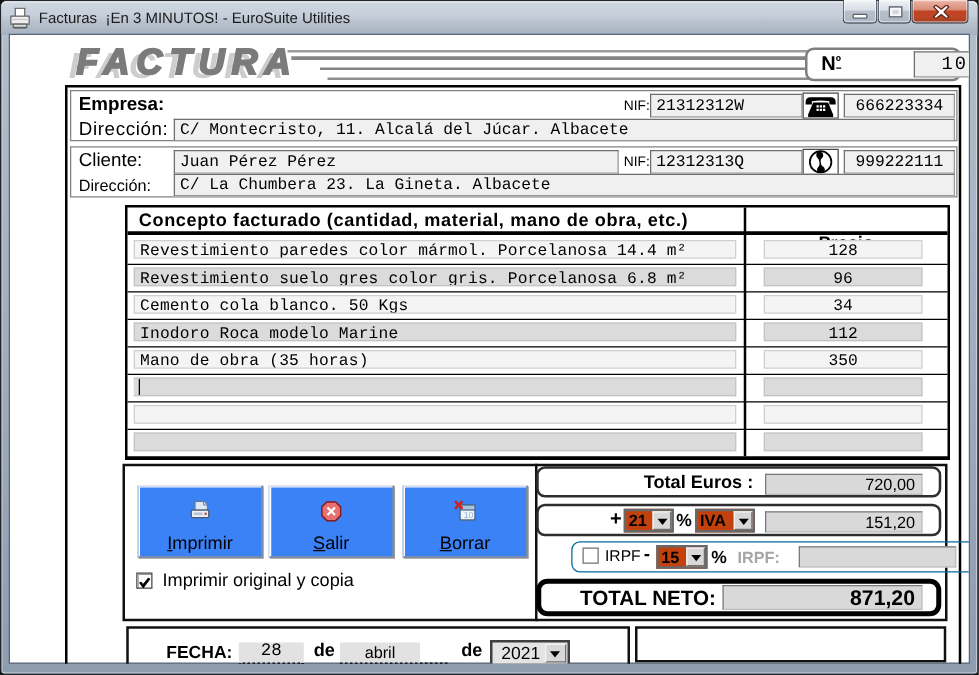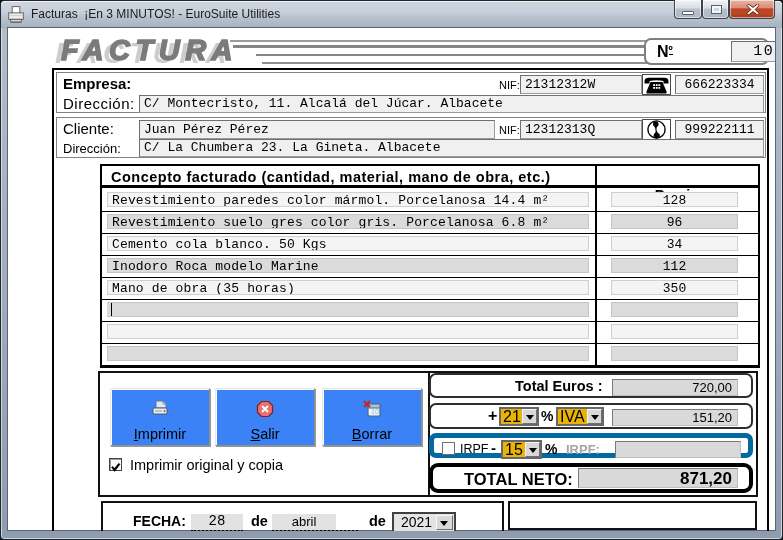--- a/index.html
+++ b/index.html
@@ -51,26 +51,26 @@
   
   .vbtn { width:100px; height:58px; text-align:center;
     background:#3b82f6; border:1px solid; border-color:#e8e8e8 #8f8f8f #8f8f8f #e8e8e8;
     box-shadow:1px 1px 0 #989898, inset 1px 1px 0 #fbfbfb; }
   .blabel { font-size:14.5px; margin-top:4px; }
   .cb { width:13px; height:13px; background:#fff; border:1px solid #444;
     box-shadow: inset 1px 1px 0 #9a9a9a; }
   .cb2 { width:13px; height:13px; background:#fff; border:1px solid #707070; }
   
   .rbox { border:2px solid #2e2e2e; border-radius:7px; }
-  .rbox2 { border:5px solid #0369a1; border-radius:7px; }
+  .rbox2 { border:1px solid #0369a1; border-radius:7px;margin-left:28px; }
   .tfield { background:#d9d9d9; border:1px solid #7a7a7a; border-right-color:#bdbdbd;
     border-bottom-color:#bdbdbd; font-size:13px; text-align:right; padding-right:5px;
     line-height:16px; }
-  .combo { height:19px; background:#eab308; border:2px solid #686868; font-size:16px;
-    line-height:15px; padding-left:2px; }
+  .combo { height:19px; background:#c2410c; border:2px solid #686868; font-size:13px;
+    line-height:15px; padding-left:2px;font-weight:bold; }
   .darr { position:absolute; right:0px; top:0px; bottom:0px; width:15px;
     background:#d8d8d8; border:1px solid; border-color:#f5f5f5 #6f6f6f #6f6f6f #f5f5f5; }
   .darr::after { content:""; position:absolute; left:3px; top:5px; width:0; height:0;
     border:4px solid transparent; border-top:5px solid #000; }
   .dfield { height:16px; background:#e2e2e2; font-size:13px; text-align:center;
     line-height:15px; }
   .dotted { height:3px; border-top:2.5px dotted #000; }
   .ycombo { height:21px; background:#e4e4e4; border:2px solid #404040; font-size:14px;
     line-height:16px; padding-left:7px; }
   .yarr { position:absolute; right:1px; top:1px; bottom:1px; width:17px;

